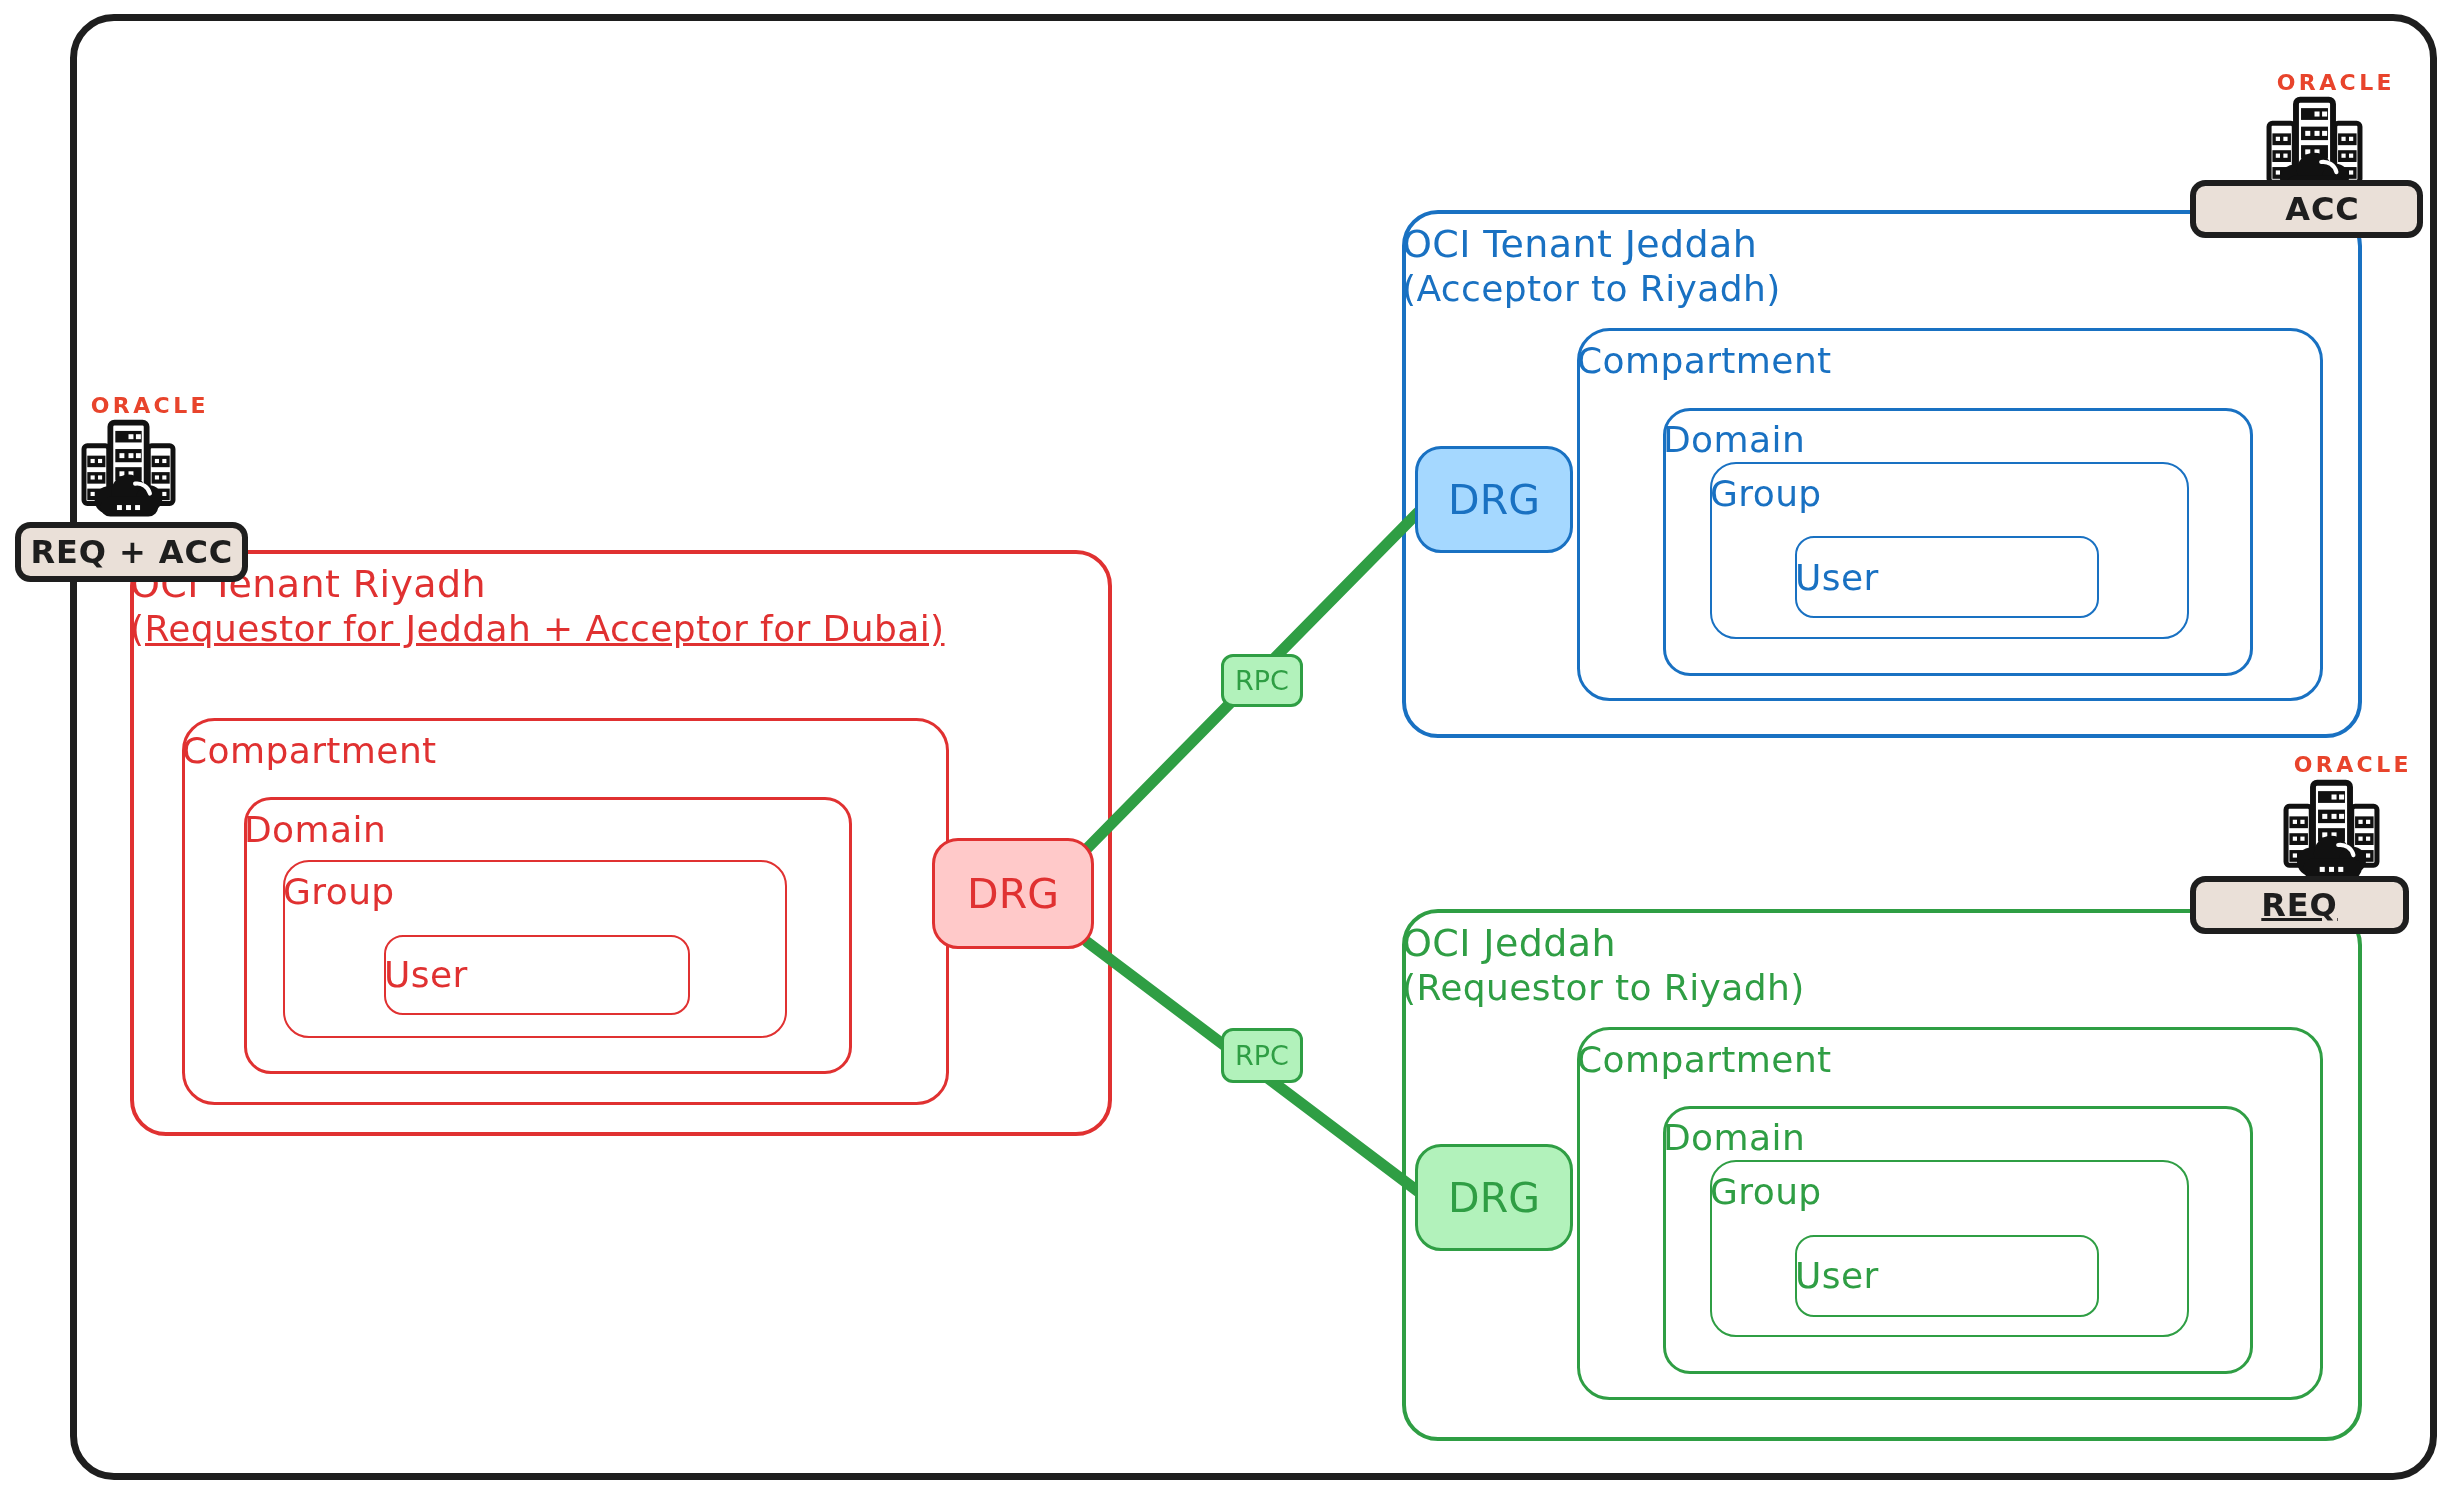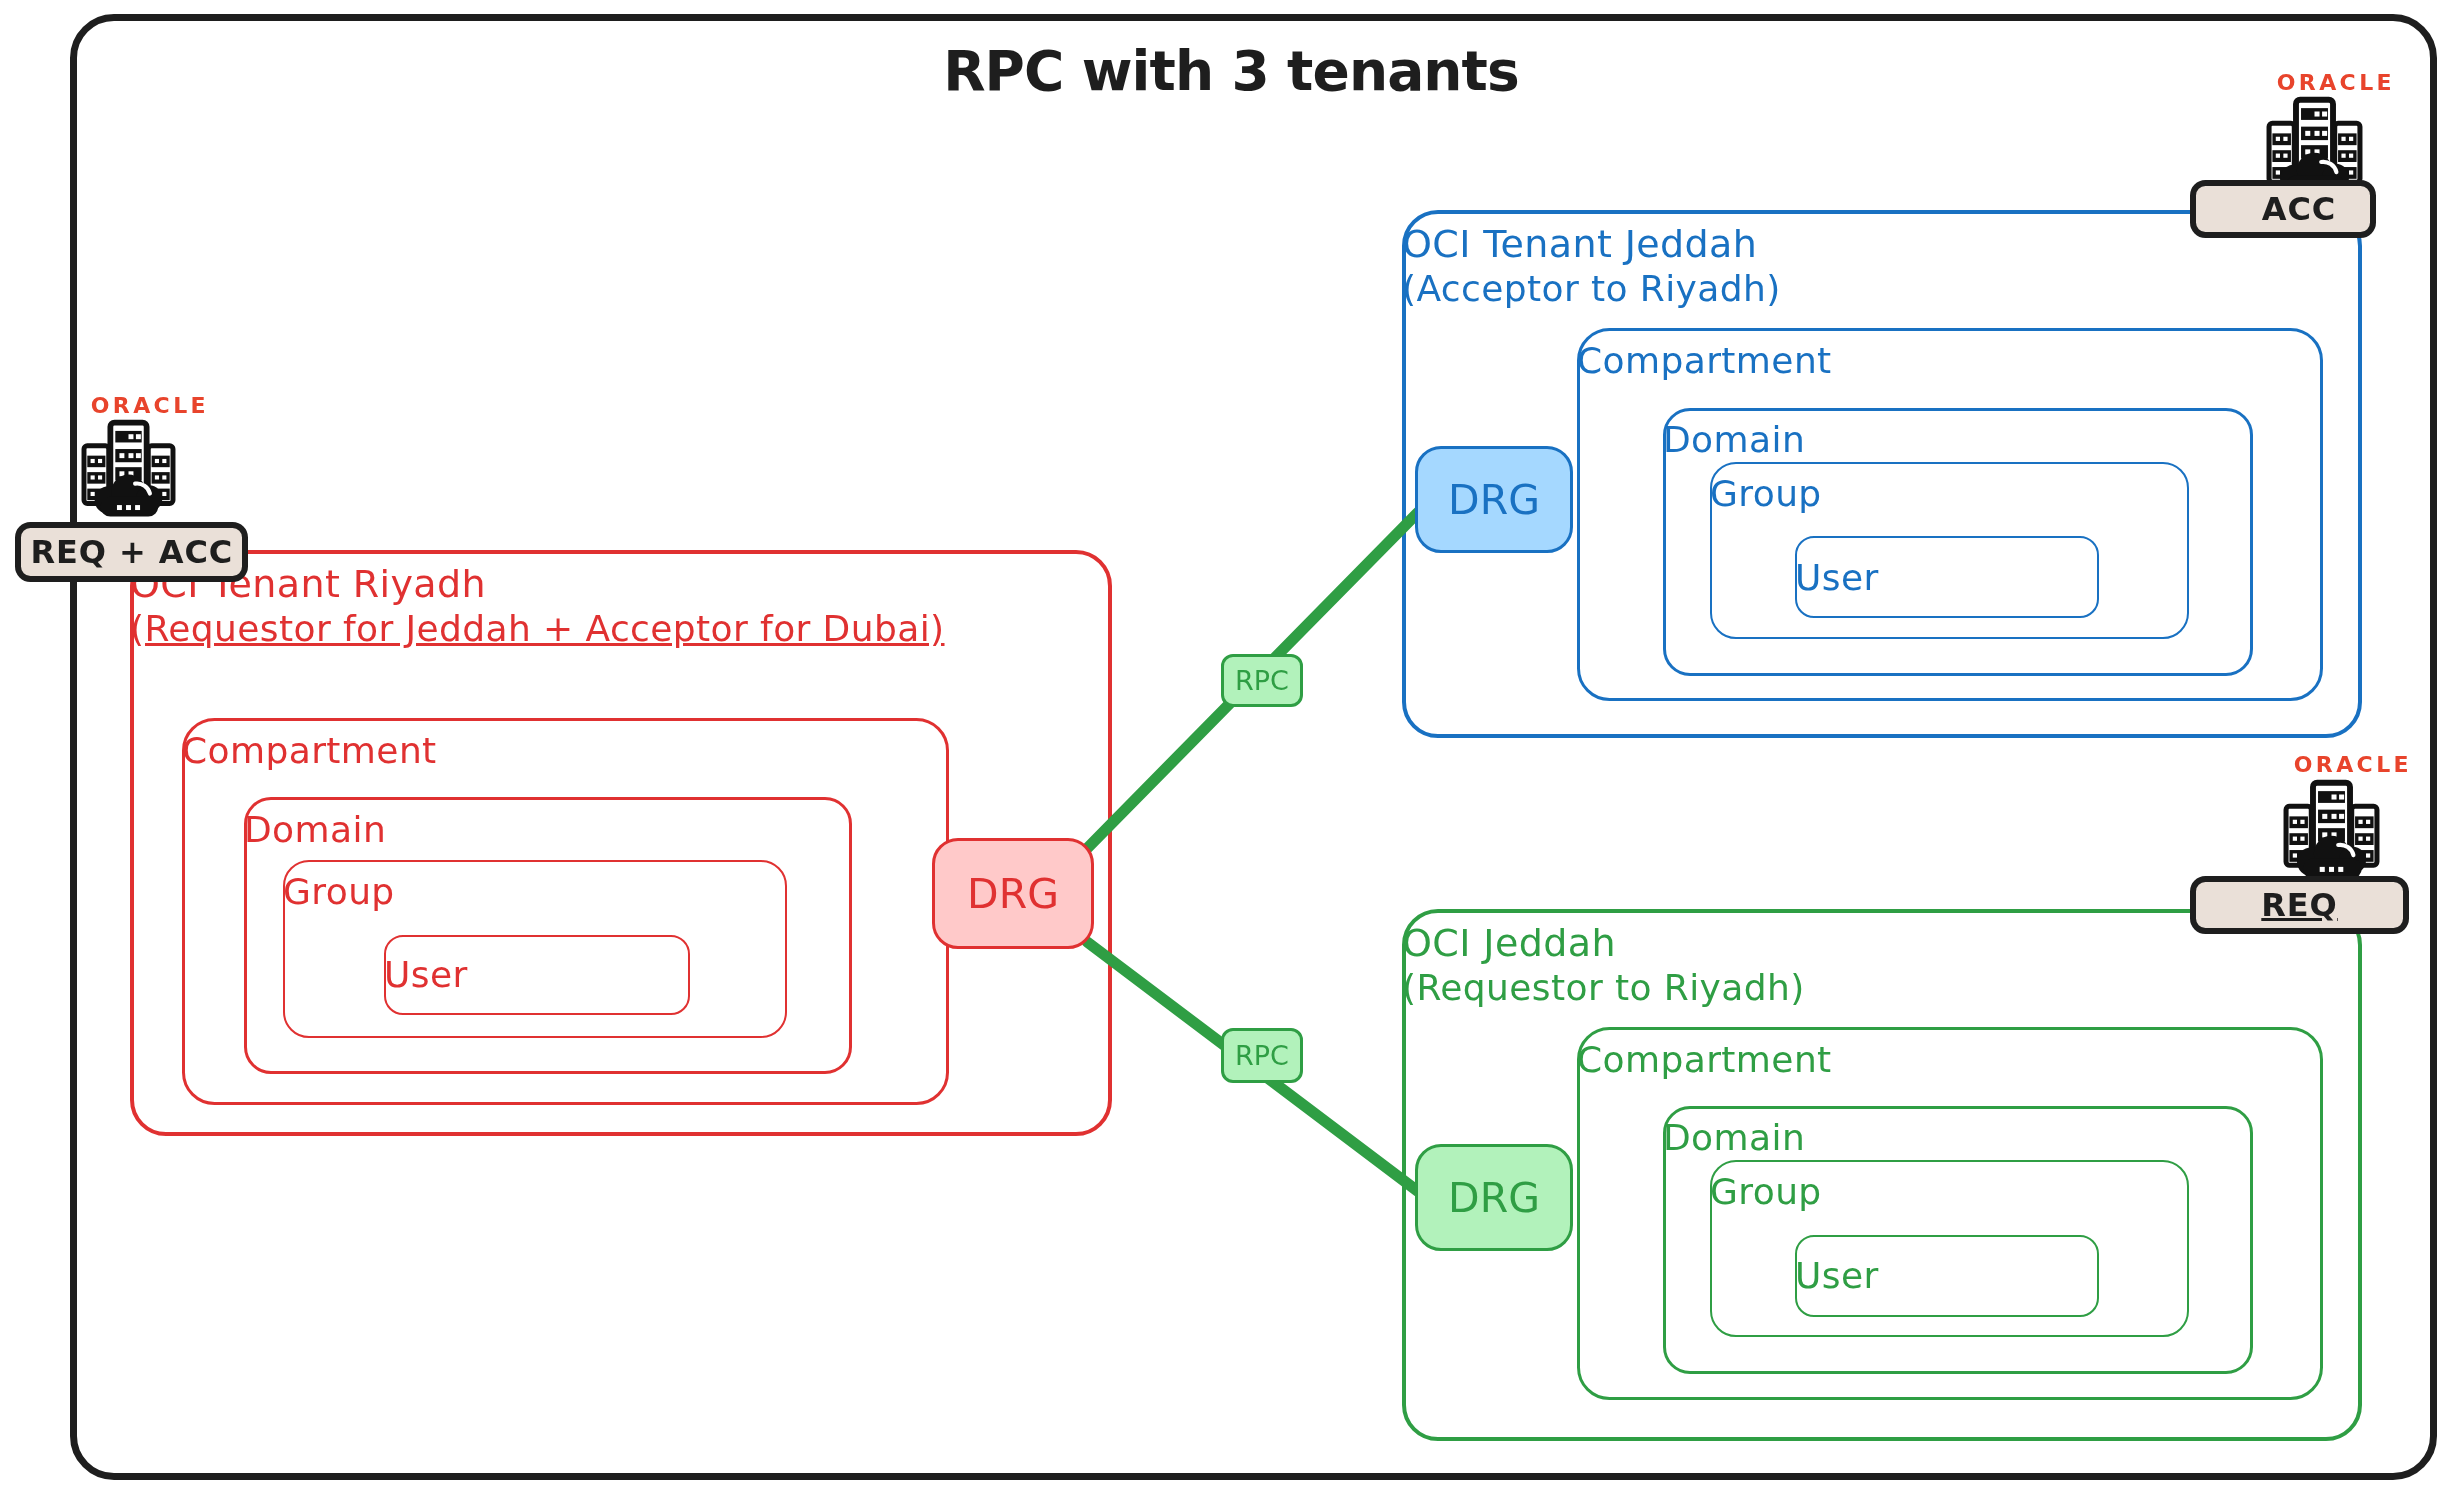--- a/index.html
+++ b/index.html
@@ -101,21 +101,20 @@
         <path d="M68 82 a16 16 0 0 1 18 12" fill="none" stroke="#ffffff" stroke-width="5" stroke-linecap="round"></path>
         <rect x="46" y="108" width="6" height="6" fill="#ffffff"></rect>
         <rect x="57" y="108" width="6" height="6" fill="#ffffff"></rect>
         <rect x="68" y="108" width="6" height="6" fill="#ffffff"></rect>
       </symbol>
     </defs>
   </svg>
 
   <div id="frame"></div>
 
-  <div id="main-title">RPC with 3 tenants</div>
 
   <svg id="overlay" width="2462" height="1497" viewBox="0 0 2880 1751">
     <line x1="1272" y1="992" x2="1660" y2="598" stroke-width="13" stroke-linecap="round" stroke="#2f9e44"></line>
     <line x1="1272" y1="1102" x2="1662" y2="1396" stroke-width="13" stroke-linecap="round" stroke="#2f9e44"></line>
   </svg>
 
   <div>
     <div class="box tenant red-b" style="left:130px;top:550px;width:982px;height:586px;"></div>
     <div class="lbl red-t t-title" style="left:130px;top:562px;width:982px;">OCI Tenant Riyadh</div>
     <div class="lbl red-t t-sub" style="left:130px;top:608px;width:894px;text-decoration:underline;">(Requestor for Jeddah + Acceptor for Dubai)</div>
@@ -196,21 +195,21 @@
     <div class="badge" style="left:15.4px;top:522px;width:233px;height:60px;">
       <span>REQ + ACC</span>
     </div>
   </div>
 
   <div>
     <div class="oracle-word" style="left:2233px;top:70px;width:162px;">ORACLE</div>
     <svg class="dc-icon" style="left:2264px;top:92px;" width="101" height="108" viewBox="0 0 118 126">
         <use href="#dc-icon"></use>
       </svg>
-    <div class="badge" style="left:2190px;top:180px;width:186px;height:58px;padding-left:32px;">
+    <div class="badge" style="left:2190px;top:180px;width:233px;height:58px;padding-left:32px;">
       <span>ACC</span>
     </div>
   </div>
 
   <div>
     <div class="oracle-word" style="left:2250px;top:752px;width:162px;">ORACLE</div>
     <svg class="dc-icon" style="left:2281px;top:775px;" width="101" height="108" viewBox="0 0 118 126">
         <use href="#dc-icon"></use>
       </svg>
     <div class="badge" style="left:2190px;top:876px;width:219px;height:58px;text-decoration:underline;">

